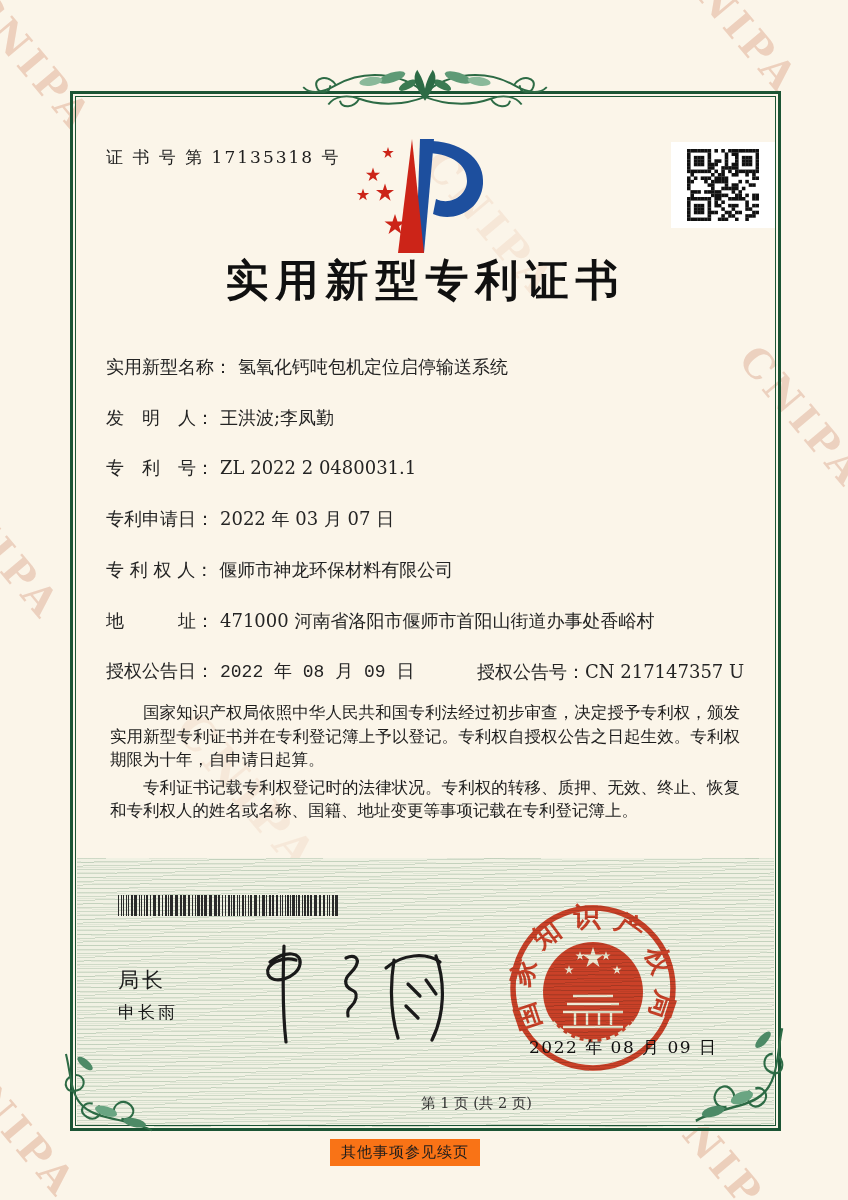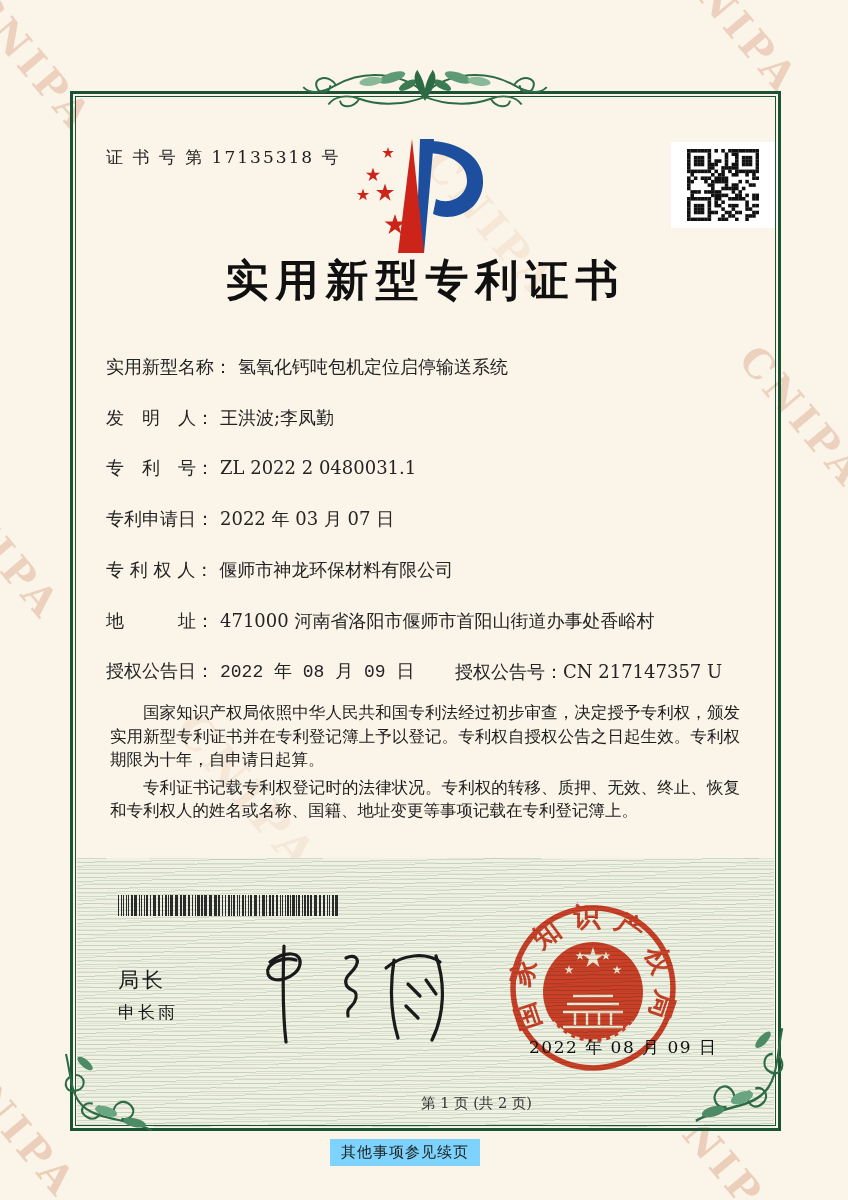--- a/index.html
+++ b/index.html
@@ -48,21 +48,21 @@
          font-size:16.5px; line-height:23.6px; color:#1c1c1c; text-align:justify;}
   .paras p{margin:4px; text-indent:2em;}
   .barcode{position:absolute; z-index:4; left:118px; top:895px;}
   .officer-title{position:absolute; z-index:4; left:118px; top:966px; font-size:21px; letter-spacing:3px; color:#1a1a1a;}
   .officer-name{position:absolute; z-index:4; left:118px; top:1001px; font-size:17px; letter-spacing:3px; color:#1a1a1a;}
   .signature{position:absolute; z-index:4; left:250px; top:944px;}
   .seal{position:absolute; z-index:4; left:505px; top:900px; mix-blend-mode:multiply; opacity:.95;}
   .seal-date{position:absolute; z-index:5; left:529px; top:1036px; font-size:17px; letter-spacing:1.5px; color:#101010; white-space:nowrap;}
   .page-num{position:absolute; z-index:4; left:70px; top:1094px; width:813px; text-align:center; font-size:14.5px; color:#333;}
   .note-box{position:absolute; z-index:4; left:330px; top:1139px; width:150px; padding:4px 0;
-            background:#7dd3fc; text-align:center; font-size:15px; color:#1c1c1c; letter-spacing:1px;}
+            background:#f97316; text-align:center; font-size:15px; color:#1c1c1c; letter-spacing:1px;}
   .ornament{position:absolute; z-index:3;}
   .flip-x{transform:scaleX(-1);}
 </style>
 </head>
 <body>
 
 <div class="page">
 
   <div class="wm" style="left:-6px; top:-20px; font-size:40px; color:#eccdb9; opacity:.9; transform:rotate(50deg);">CNIPA</div>
   <div class="wm" style="left:700px; top:-58px; font-size:40px; color:#eccdb9; opacity:.9; transform:rotate(50deg);">CNIPA</div>
@@ -382,21 +382,21 @@
   </div>
   <div class="field-row" style="top:558px;">
     <span class="lbl">专 利 权 人：</span><span class="val">偃师市神龙环保材料有限公司</span>
   </div>
   <div class="field-row" style="top:609px;">
     <span class="lbl">地　　　址：</span><span class="val">471000 河南省洛阳市偃师市首阳山街道办事处香峪村</span>
   </div>
   <div class="field-row" style="top:659px;font-family:Liberation Mono, monospace;">
     <span class="lbl">授权公告日：</span><span class="val">2022 年 08 月 09 日</span>
   </div>
-  <div class="grant-pub" style="top:660px;">
+  <div class="grant-pub" style="top:660px;margin-left:22px;">
     <span class="lbl">授权公告号：</span><span class="val">CN 217147357 U</span>
   </div>
 
   <div class="paras">
     <p>国家知识产权局依照中华人民共和国专利法经过初步审查，决定授予专利权，颁发实用新型专利证书并在专利登记簿上予以登记。专利权自授权公告之日起生效。专利权期限为十年，自申请日起算。</p>
     <p>专利证书记载专利权登记时的法律状况。专利权的转移、质押、无效、终止、恢复和专利权人的姓名或名称、国籍、地址变更等事项记载在专利登记簿上。</p>
   </div>
 
   <svg id="barcode-svg" class="barcode" width="222" height="21" viewBox="0 0 222 21">
       <rect x="0" y="0" width="1" height="21" fill="#2a2a2a"></rect>

